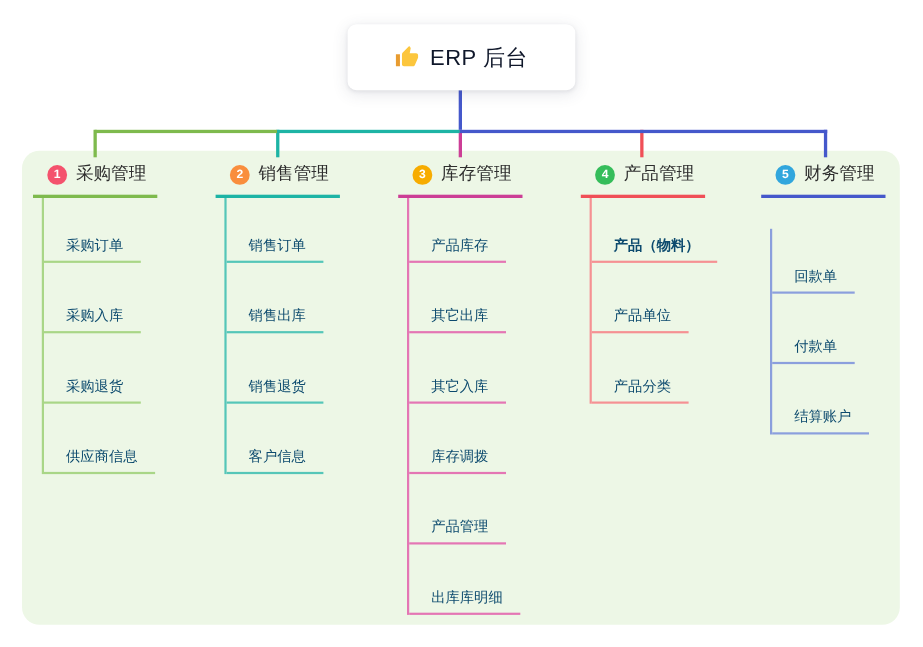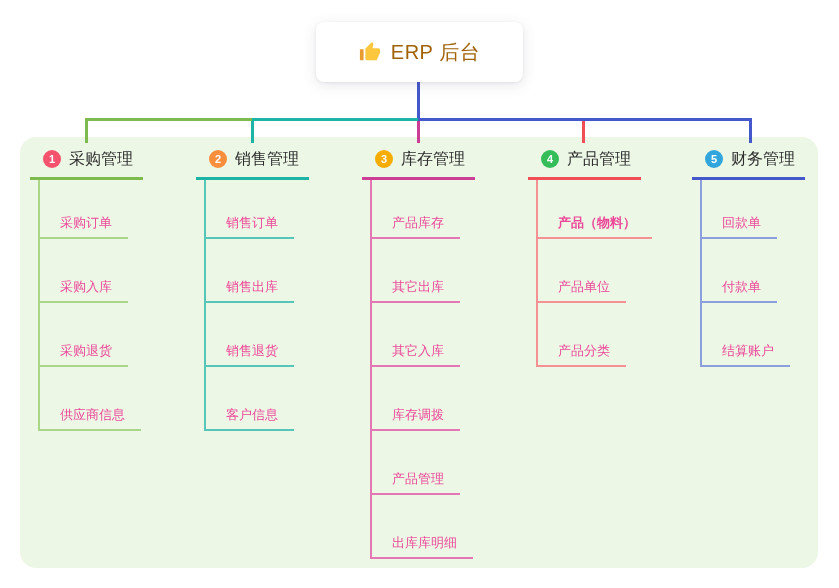--- a/index.html
+++ b/index.html
@@ -43,21 +43,21 @@
   }
   .children{
     list-style:none;margin:0 0 0 8px;padding:0;
     border-left:2px solid transparent;
   }
   .children li{
     height:55px;width:max-content;
     display:flex;align-items:flex-end;
     padding:0 16px 7px 20px;
     border-bottom:2px solid transparent;
-    font-size:13px;color:#ec4899;line-height:15px;
+    font-size:13px;color:#0c4a6e;line-height:15px;
     white-space:nowrap;cursor:pointer;
   }
   .children li:first-child{height:50px;}
 </style>
 </head>
 <body>
 
 <div class="stage">
 
   <div class="panel" id="panel" style="background: rgb(237, 247, 230);"></div>
@@ -74,21 +74,21 @@
       <div class="line" style="left: 417px; top: 82px; width: 3px; height: 36px; background: rgb(69, 88, 203);"></div>
     </div>
 
   <div class="root-card">
     <span>
       <svg width="22" height="22" viewBox="0 0 24 24" aria-hidden="true">
         <path id="icon-cuff" d="M1 21h4V9H1v12z" fill="#e89c30"></path>
         <path id="icon-hand" d="M23 10c0-1.1-.9-2-2-2h-6.31l.95-4.57.03-.32c0-.41-.17-.79-.44-1.06L14.17 1 7.58 7.59C7.22 7.95 7 8.45 7 9v10c0 1.1.9 2 2 2h9c.83 0 1.54-.5 1.84-1.22l3.02-7.05c.09-.23.14-.47.14-.73v-2z" fill="#fcc63d"></path>
       </svg>
     </span>
-    <span class="root-title" style="color: #a16207;">ERP 后台</span>
+    <span class="root-title" style="color: #0f172a;">ERP 后台</span>
   </div>
 
   <div id="branches">
       <div class="branch" style="left: 30px;"><div class="branch-title" style="border-bottom-color: rgb(126, 186, 77);">
           <span class="badge" style="background: rgb(244, 82, 109);">1</span>
           <span>采购管理</span>
         </div><ul class="children" style="border-left-color: rgb(169, 214, 135);">
           <li style="border-bottom-color: rgb(169, 214, 135);">采购订单</li>
           <li style="border-bottom-color: rgb(169, 214, 135);">采购入库</li>
           <li style="border-bottom-color: rgb(169, 214, 135);">采购退货</li>
@@ -118,20 +118,20 @@
           <span class="badge" style="background: rgb(53, 189, 90);">4</span>
           <span>产品管理</span>
         </div><ul class="children" style="border-left-color: rgb(245, 145, 147);">
           <li style="border-bottom-color: rgb(245, 145, 147); font-weight: bold;">产品（物料）</li>
           <li style="border-bottom-color: rgb(245, 145, 147);">产品单位</li>
           <li style="border-bottom-color: rgb(245, 145, 147);">产品分类</li>
         </ul></div>
       <div class="branch" style="left: 692px;"><div class="branch-title" style="border-bottom-color: rgb(69, 88, 203);">
           <span class="badge" style="background: rgb(49, 166, 221);">5</span>
           <span>财务管理</span>
-        </div><ul class="children" style="border-left-color: rgb(139, 159, 221);">
+        </div><ul class="children" style="border-left-color: rgb(139, 159, 221); margin-top: 28px;">
           <li style="border-bottom-color: rgb(139, 159, 221);">回款单</li>
           <li style="border-bottom-color: rgb(139, 159, 221);">付款单</li>
           <li style="border-bottom-color: rgb(139, 159, 221);">结算账户</li>
         </ul></div>
     </div>
 
 </div>
 
 </body></html>

